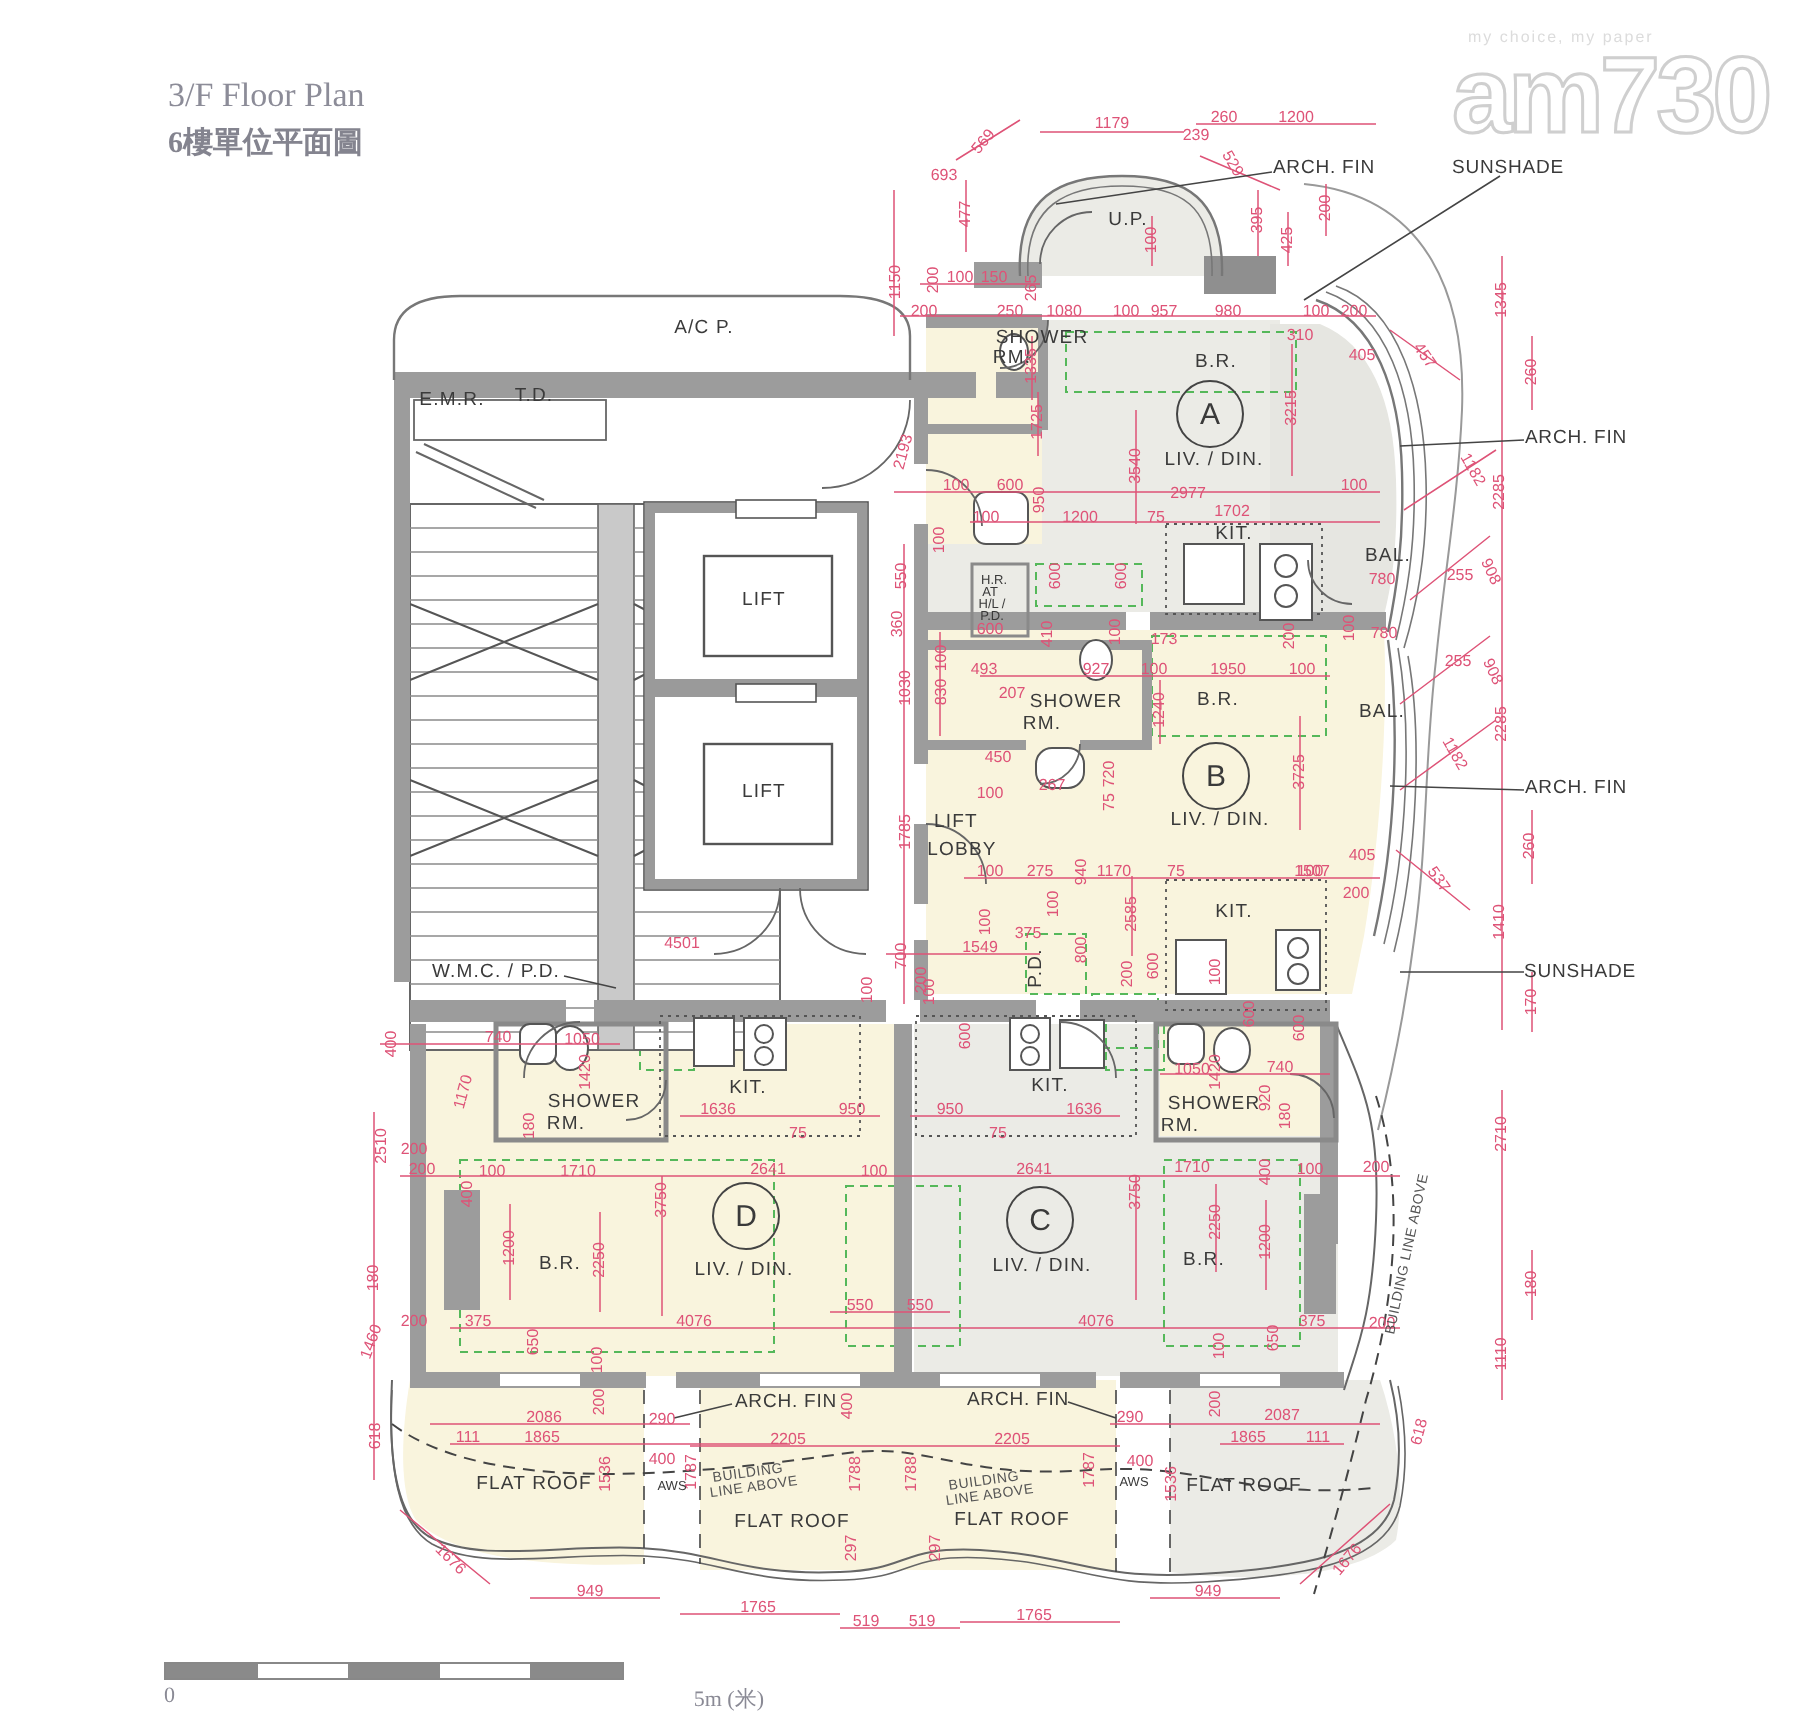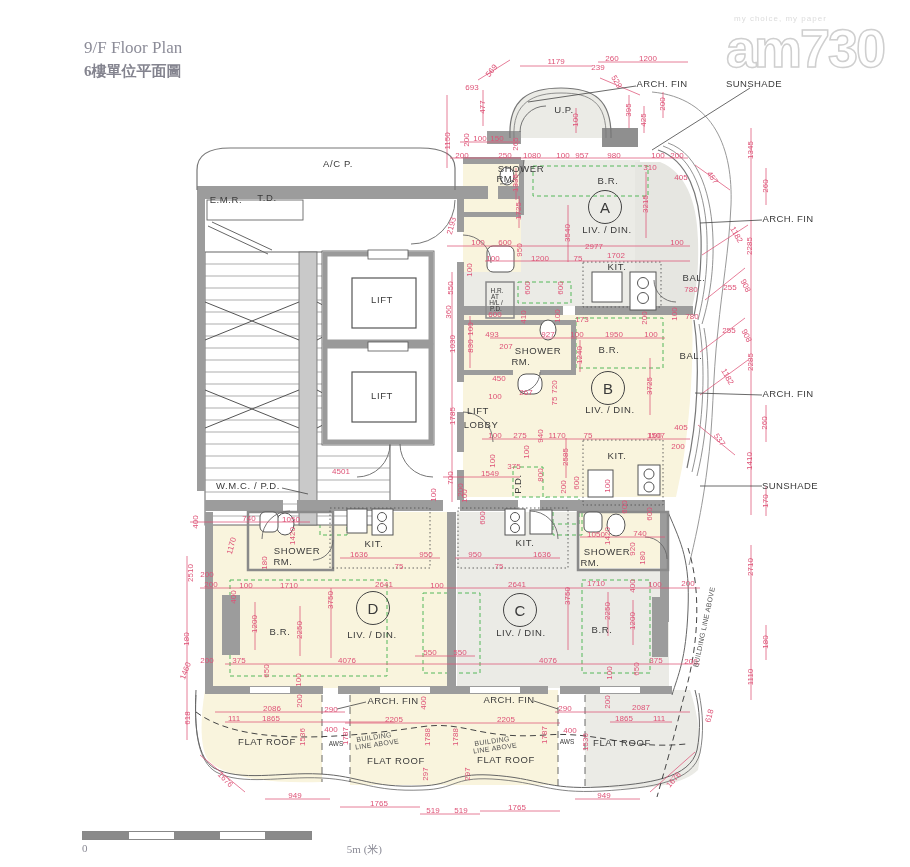--- a/index.html
+++ b/index.html
@@ -413,21 +413,21 @@
       <span class="lbl d" style="left: 517px; top: 808px; transform: translate(-50%, -50%) rotate(0deg);">1765</span>
       <span class="lbl d" style="left: 565px; top: 709px; transform: translate(-50%, -50%) rotate(0deg);">290</span>
       <span class="lbl d" style="left: 641px; top: 708px; transform: translate(-50%, -50%) rotate(0deg);">2087</span>
       <span class="lbl d" style="left: 608px; top: 702px; transform: translate(-50%, -50%) rotate(-90deg);">200</span>
       <span class="lbl d" style="left: 624px; top: 719px; transform: translate(-50%, -50%) rotate(0deg);">1865</span>
       <span class="lbl d" style="left: 659px; top: 719px; transform: translate(-50%, -50%) rotate(0deg);">111</span>
       <span class="lbl d" style="left: 570px; top: 731px; transform: translate(-50%, -50%) rotate(0deg);">400</span>
       <span class="lbl d" style="left: 586px; top: 742px; transform: translate(-50%, -50%) rotate(-90deg);">1536</span>
       <span class="lbl d" style="left: 604px; top: 796px; transform: translate(-50%, -50%) rotate(0deg);">949</span>
       <span class="lbl r" style="left: 564px; top: 110px; transform: translate(-50%, -50%) rotate(0deg);">U.P.</span>
-      <span class="lbl r" style="left: 338px; top: 164px; transform: translate(-50%, -50%) rotate(0deg);">A/C P.</span>
+      <span class="lbl r" style="left: 352px; top: 164px; transform: translate(-50%, -50%) rotate(0deg);">A/C P.</span>
       <span class="lbl r" style="left: 226px; top: 200px; transform: translate(-50%, -50%) rotate(0deg);">E.M.R.</span>
       <span class="lbl r" style="left: 267px; top: 198px; transform: translate(-50%, -50%) rotate(0deg);">T.D.</span>
       <span class="lbl r" style="left: 382px; top: 300px; transform: translate(-50%, -50%) rotate(0deg);">LIFT</span>
       <span class="lbl r" style="left: 382px; top: 396px; transform: translate(-50%, -50%) rotate(0deg);">LIFT</span>
       <span class="lbl r" style="left: 478px; top: 411px; transform: translate(-50%, -50%) rotate(0deg);">LIFT</span>
       <span class="lbl r" style="left: 481px; top: 425px; transform: translate(-50%, -50%) rotate(0deg);">LOBBY</span>
       <span class="lbl r" style="left: 248px; top: 486px; transform: translate(-50%, -50%) rotate(0deg);">W.M.C. / P.D.</span>
       <span class="lbl r" style="left: 518px; top: 484px; transform: translate(-50%, -50%) rotate(-90deg);">P.D.</span>
       <span class="lbl r" style="left: 521px; top: 169px; transform: translate(-50%, -50%) rotate(0deg);">SHOWER</span>
       <span class="lbl r" style="left: 506px; top: 179px; transform: translate(-50%, -50%) rotate(0deg);">RM.</span>
@@ -473,21 +473,21 @@
       <span class="lbl a2" style="left: 492px; top: 741px; transform: translate(-50%, -50%) rotate(-8deg);">BUILDING</span>
       <span class="lbl a2" style="left: 495px; top: 748px; transform: translate(-50%, -50%) rotate(-8deg);">LINE ABOVE</span>
       <span class="lbl a2" style="left: 704px; top: 627px; transform: translate(-50%, -50%) rotate(-78deg);">BUILDING LINE ABOVE</span>
       <div class="lbl u" style="left: 605px; top: 207px;">A</div>
       <div class="lbl u" style="left: 608px; top: 388px;">B</div>
       <div class="lbl u" style="left: 520px; top: 610px;">C</div>
       <div class="lbl u" style="left: 373px; top: 608px;">D</div>
     </div>
 
   <div id="title">
-    <div class="t1">9/F Floor Plan</div>
+    <div class="t1">3/F Floor Plan</div>
     <div class="t2">6樓單位平面圖</div>
   </div>
 
   <div id="wm">
     <div class="tag">my choice, my paper</div>
     <div class="brand">am730</div>
   </div>
 
   <div id="scale">
     <div id="scalebar">

